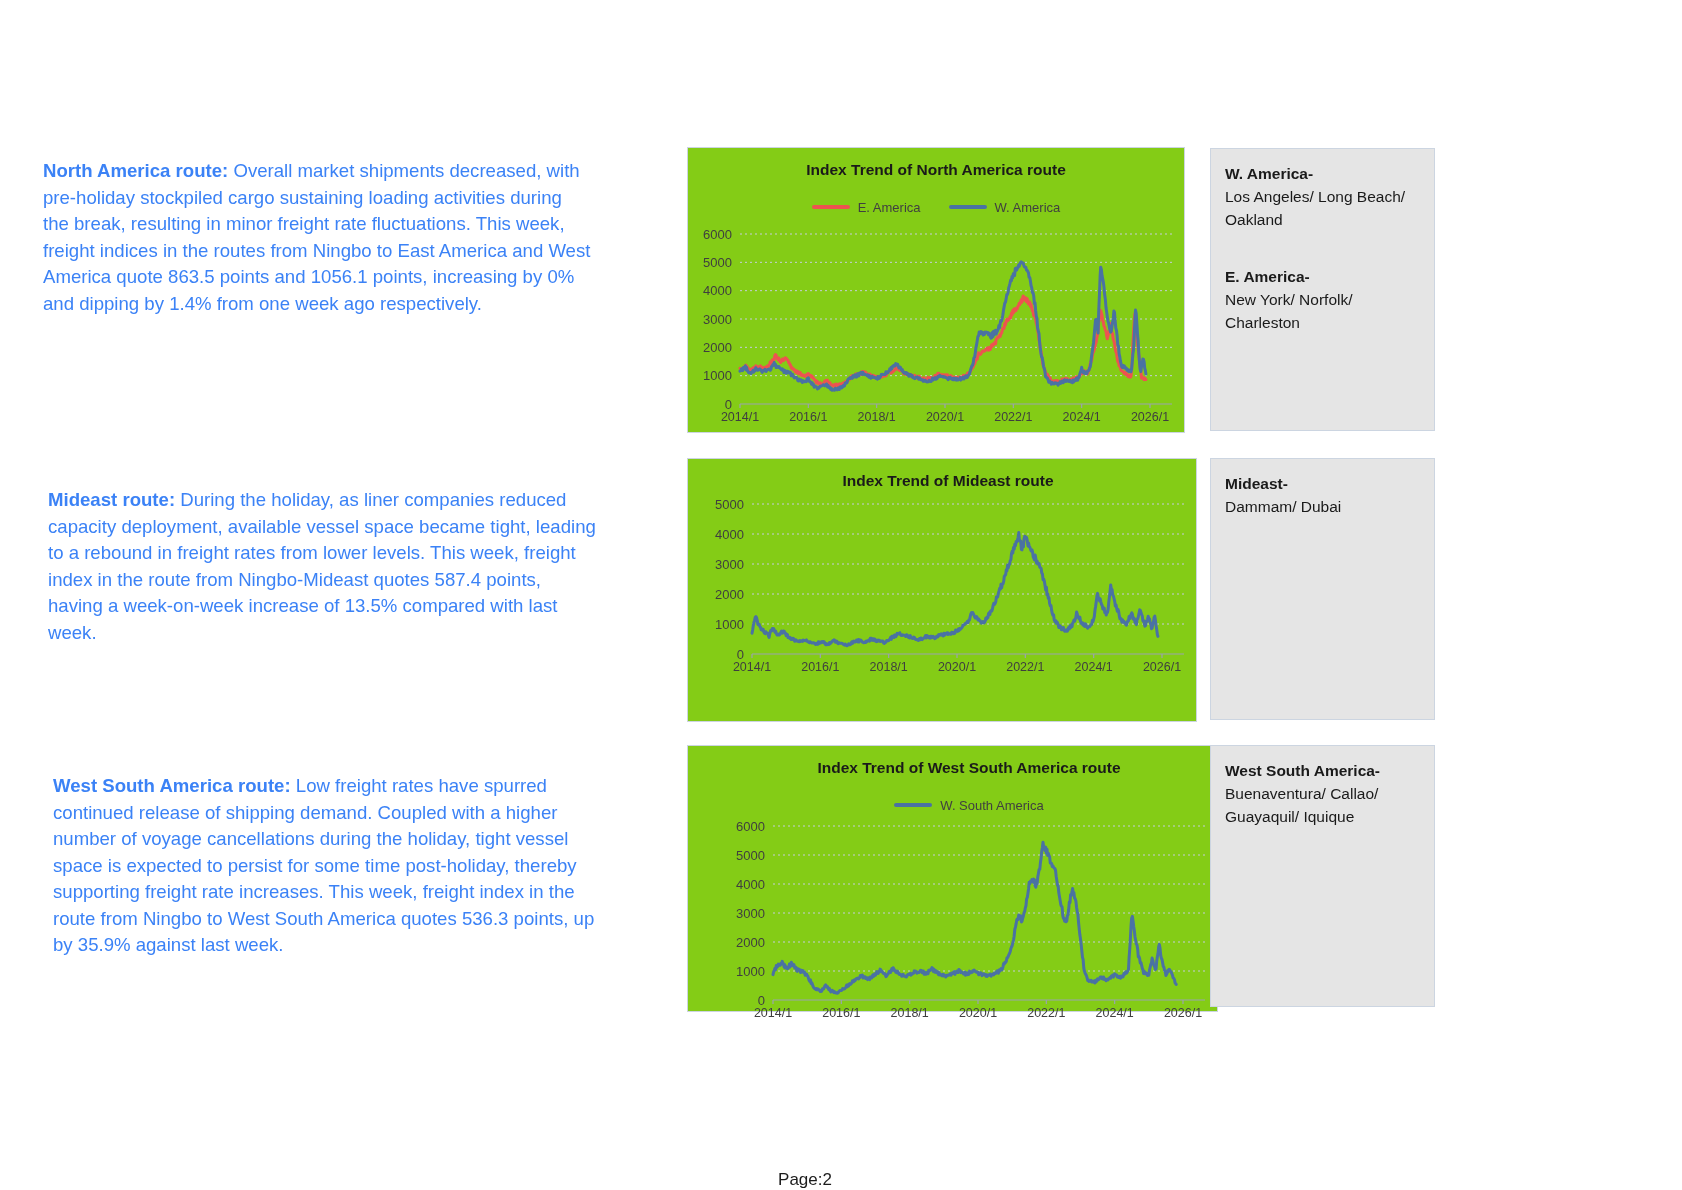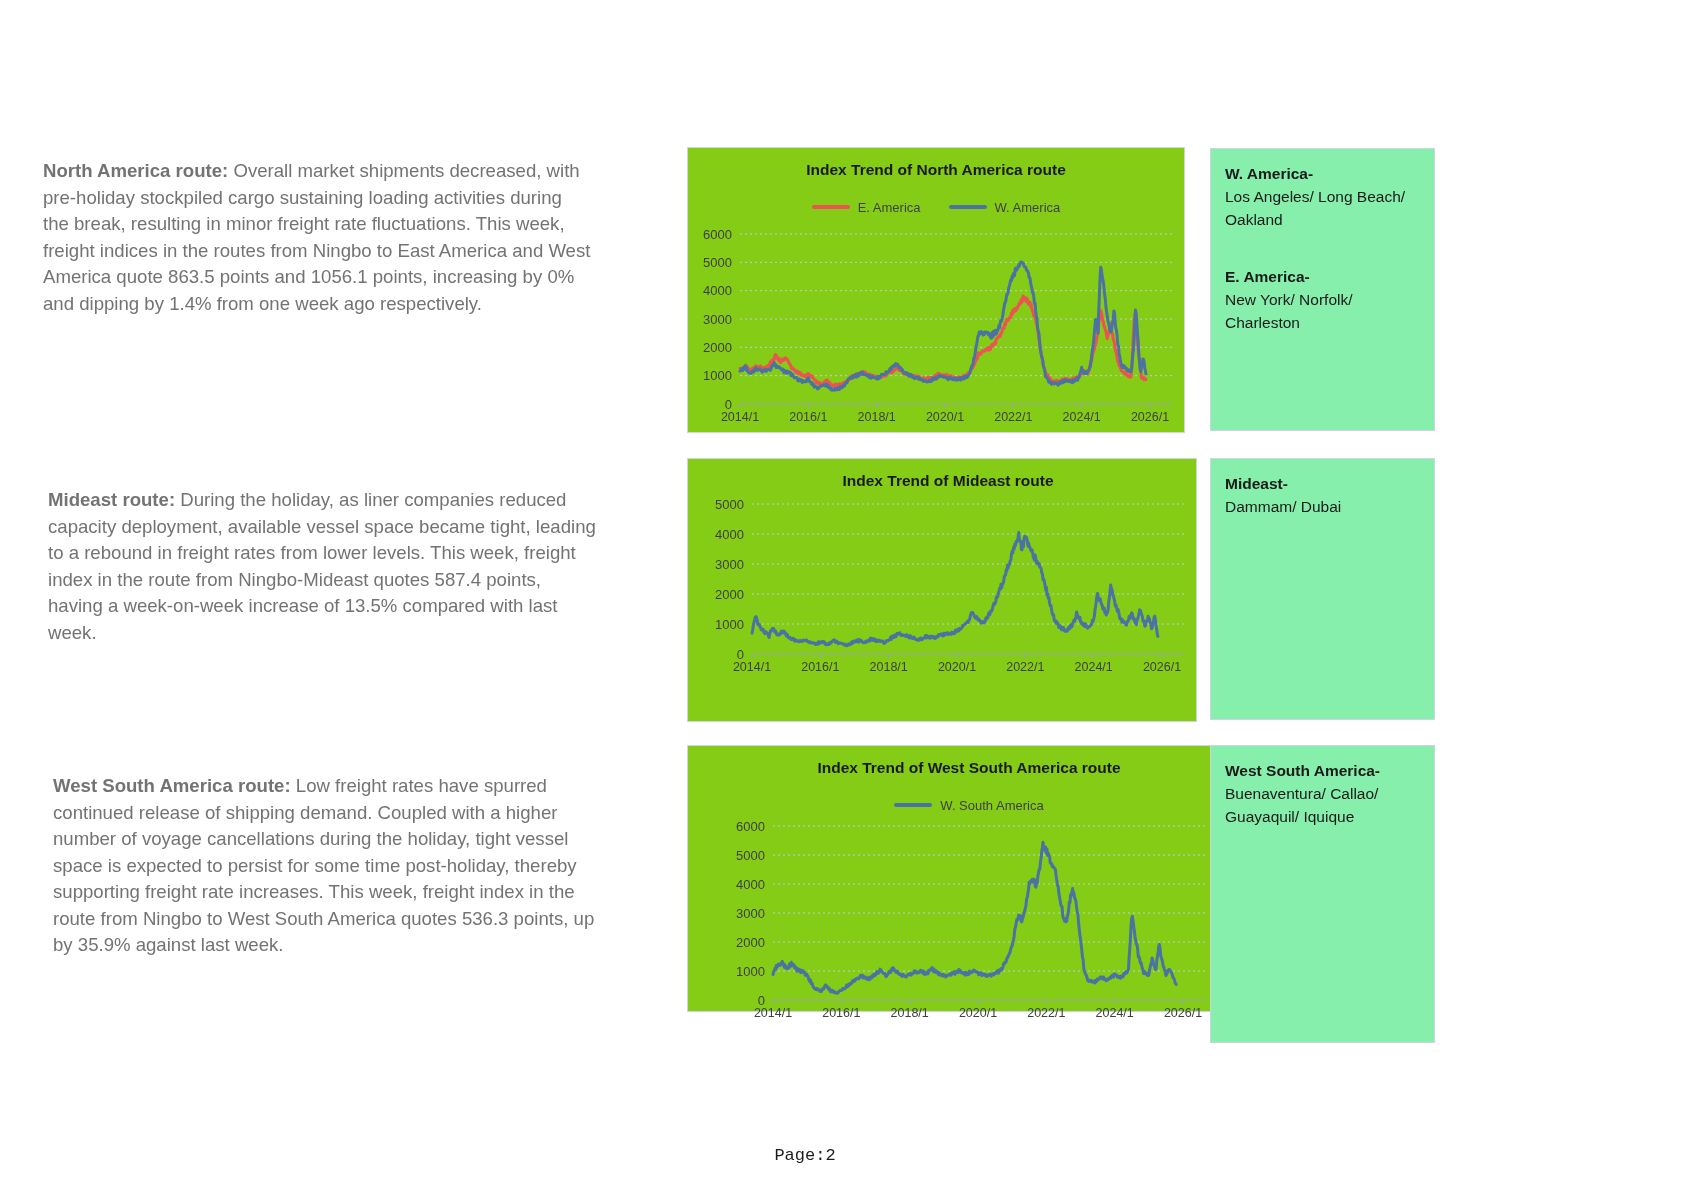--- a/index.html
+++ b/index.html
@@ -1,32 +1,32 @@
 <!DOCTYPE html>
 <html><head>
 <meta charset="utf-8">
 <style>
   html,body{margin:0;padding:0;background:#ffffff;}
   .page{position:relative;width:1682px;height:1190px;background:#ffffff;overflow:hidden;
         font-family:"Liberation Sans",sans-serif;color:#1c1c1c;}
-  .route-text{position:absolute;width:548px;font-size:18.6px;line-height:26.5px;color:#737373;}
+  .route-text{position:absolute;width:548px;font-size:18.6px;line-height:26.5px;color:#3b82f6;}
   .route-text .lead{font-weight:bold;}
   .chart-panel{position:absolute;left:687px;width:496px;background:#84cc16;border:1px solid #ccd5e1;}
   .chart-title{text-align:center;font-weight:bold;font-size:15.5px;color:#1a1a1a;margin-top:13px;}
   .chart-legend{display:flex;justify-content:center;gap:28px;margin-top:19px;
                 height:18px;font-size:13px;color:#404040;}
   .legend-item{display:flex;align-items:center;gap:8px;white-space:nowrap;}
   .legend-swatch{width:38px;height:3.5px;border-radius:2px;}
   .chart-plot{margin-top:4px;}
   .chart-plot svg{display:block;}
-  .port-panel{position:absolute;left:1210px;width:225px;background:#86efac;border:1px solid #ccd5e1;
+  .port-panel{position:absolute;left:1210px;width:225px;background:#e5e5e5;border:1px solid #ccd5e1;
               box-sizing:border-box;padding:13px 14px;font-size:15.5px;line-height:23px;color:#1a1a1a;}
   .port-title{font-weight:bold;}
   .port-group + .port-group{margin-top:34px;}
-  .page-footer{position:absolute;left:735px;top:1146px;width:140px;text-align:center;font-size:17px;color:#1c1c1c;font-family:Liberation Mono, monospace;}
+  .page-footer{position:absolute;left:735px;top:1170px;width:140px;text-align:center;font-size:17px;color:#1c1c1c;}
 </style>
 </head>
 <body>
 
 <div class="page">
 
   <div class="route-text" style="left:43px;top:158px;">
     <span class="lead">North America route:</span><span> Overall market shipments decreased, with pre-holiday stockpiled cargo sustaining loading activities during the break, resulting in minor freight rate fluctuations. This week, freight indices in the routes from Ningbo to East America and West America quote 863.5 points and 1056.1 points, increasing by 0% and dipping by 1.4% from one week ago respectively.</span>
   </div>
 
@@ -193,21 +193,21 @@
     </div>
   </div>
 
   <div class="port-panel" style="top:458px;height:262px;">
     <div class="port-group">
       <div class="port-title">Mideast-</div>
       <div class="port-detail">Dammam/ Dubai</div>
     </div>
   </div>
 
-  <div class="port-panel" style="top:745px;height:298px;">
+  <div class="port-panel" style="top:745px;height:262px;">
     <div class="port-group">
       <div class="port-title">West South America-</div>
       <div class="port-detail">Buenaventura/ Callao/ Guayaquil/ Iquique</div>
     </div>
   </div>
 
   <div class="page-footer">Page:2</div>
 
 </div>
 

